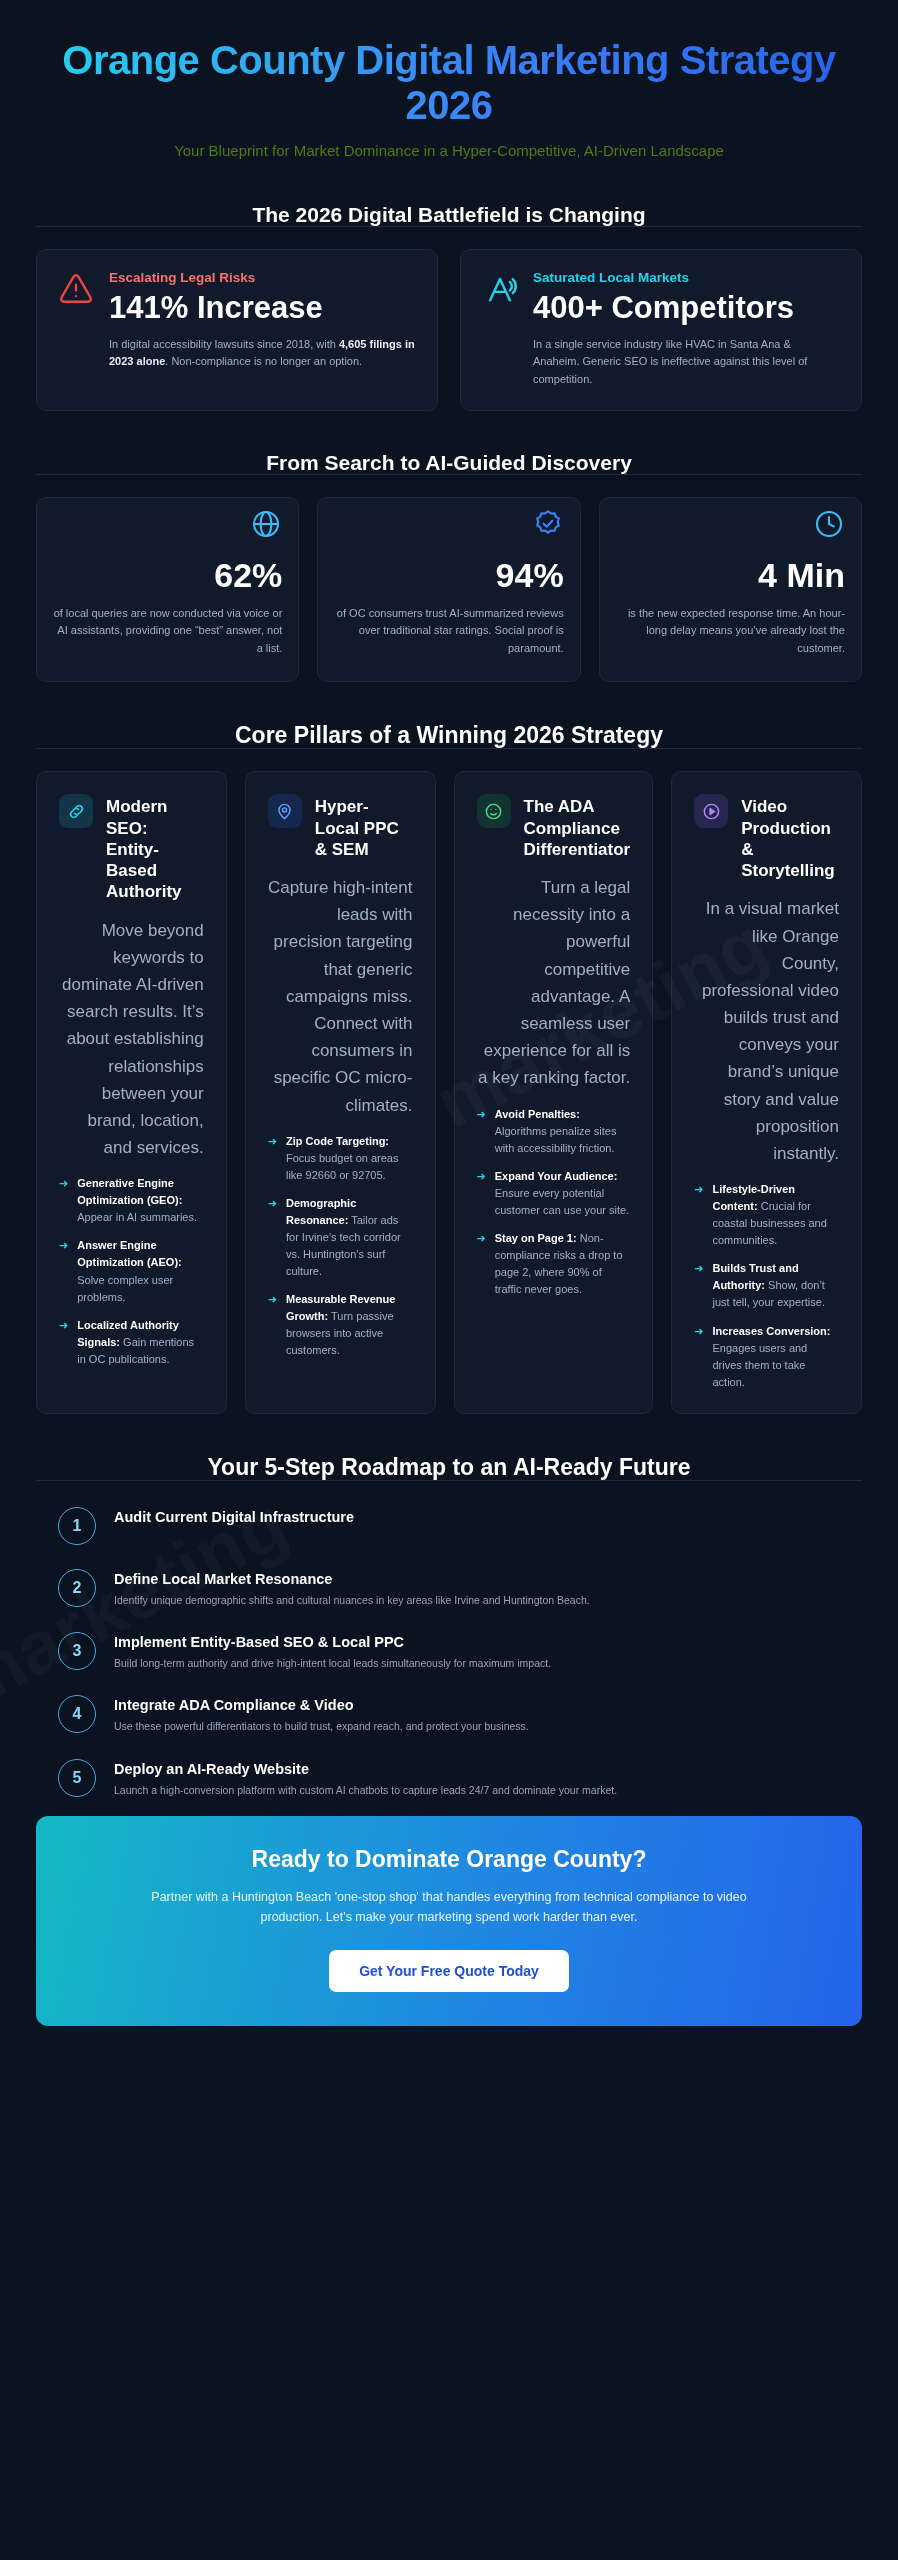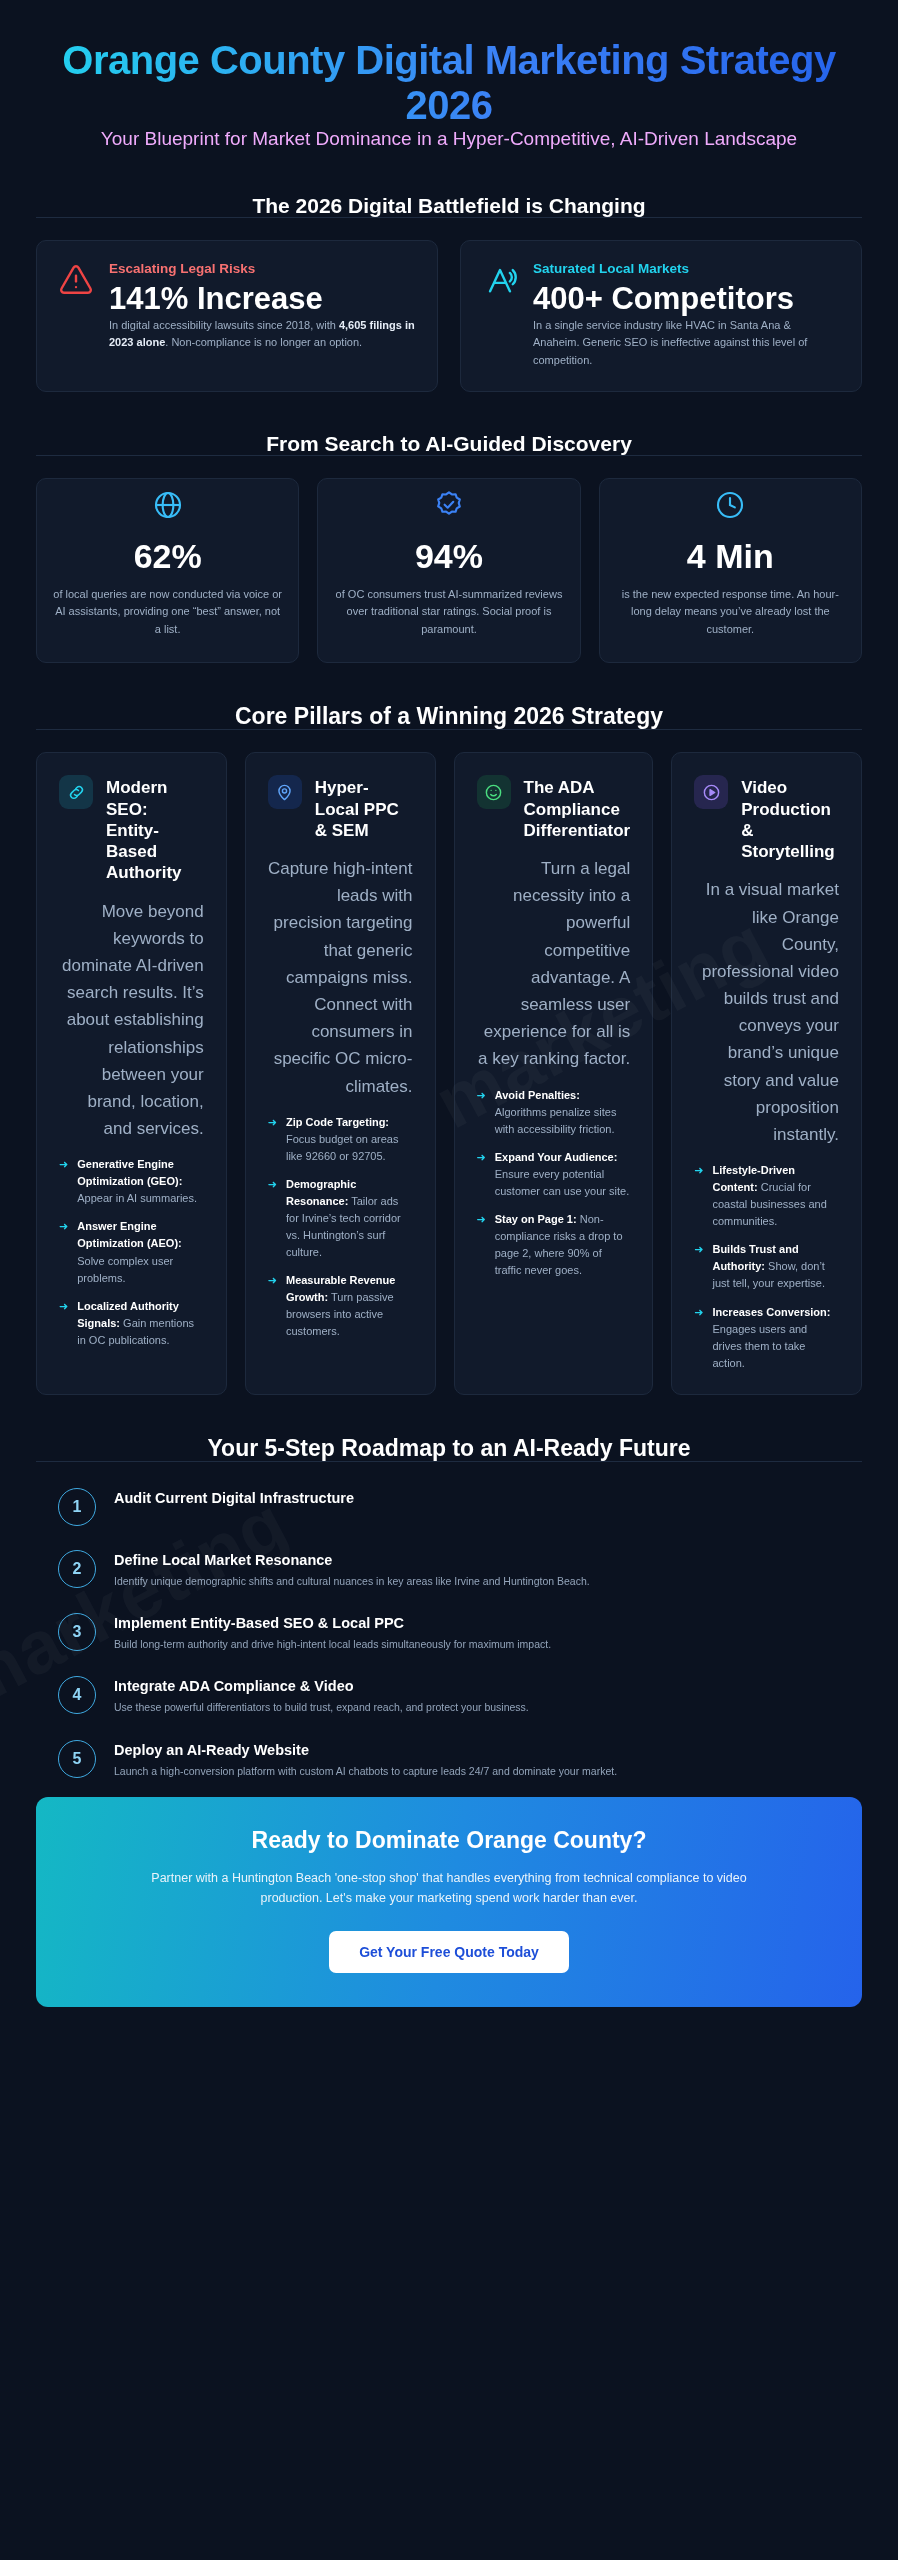--- a/index.html
+++ b/index.html
@@ -35,22 +35,23 @@
     font-size: 40px;
     line-height: 1.12;
     font-weight: bold;
     background: linear-gradient(90deg,#22d3ee 0%, #3b82f6 55%, #2563eb 100%);
     -webkit-background-clip: text;
     background-clip: text;
     color: transparent;
     letter-spacing: -0.5px;
   }
   .hero p {
-    font-size: 19px;
-    color: #f0abfc;
+    margin-top: 14px;
+    font-size: 15px;
+    color: #4d7c0f;
   }
 
   
   .sec-head {
     text-align: center;
     color: #ffffff;
     font-size: 21px;
     font-weight: bold;
     margin: 40px 0 0 0;
     position: relative;
@@ -79,26 +80,27 @@
   .stat-ico { flex: 0 0 auto; padding-top: 2px; }
   .stat-body { flex: 1; }
   .stat-kicker { font-size: 13.5px; font-weight: bold; margin-bottom: 4px; }
   .stat-kicker.red { color: #f87171; }
   .stat-kicker.cyan { color: #22d3ee; }
   .stat-big {
     font-size: 31px;
     font-weight: bold;
     color: #ffffff;
     line-height: 1.22;
+    margin-bottom: 10px;
   }
   .stat-desc { font-size: 11px; color: #9fb0c6; line-height: 1.55; }
   .stat-desc b { color: #e6edf7; }
 
   
-  .cstat { padding: 10px 16px 24px 16px; text-align: center; }
+  .cstat { padding: 10px 16px 24px 16px; text-align: right; }
   .cstat .ico { margin-bottom: 12px; }
   .cstat .num { font-size: 34px; font-weight: bold; color: #ffffff; margin-bottom: 10px; }
   .cstat .desc { font-size: 11px; color: #9fb0c6; line-height: 1.6; }
 
   
   .pillars { display: flex; flex-wrap: wrap; gap: 18px; margin-top: 22px; }
   .pillar { width: calc(50% - 9px); padding: 22px 22px 22px 22px; }
   .pillar-head { display: flex; gap: 13px; align-items: flex-start; margin-bottom: 14px; }
   .pill-ico {
     width: 34px; height: 34px; border-radius: 9px;

